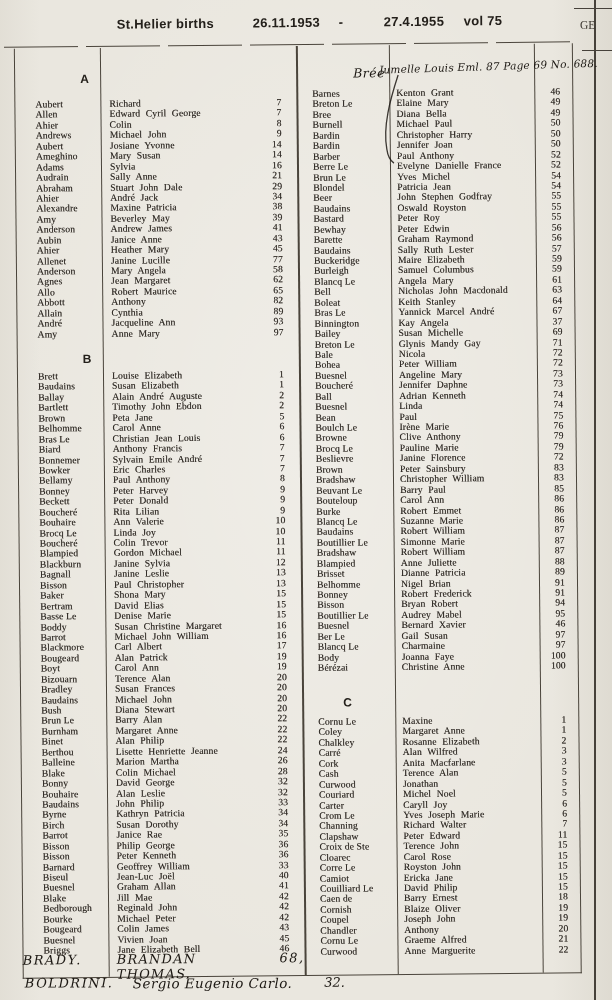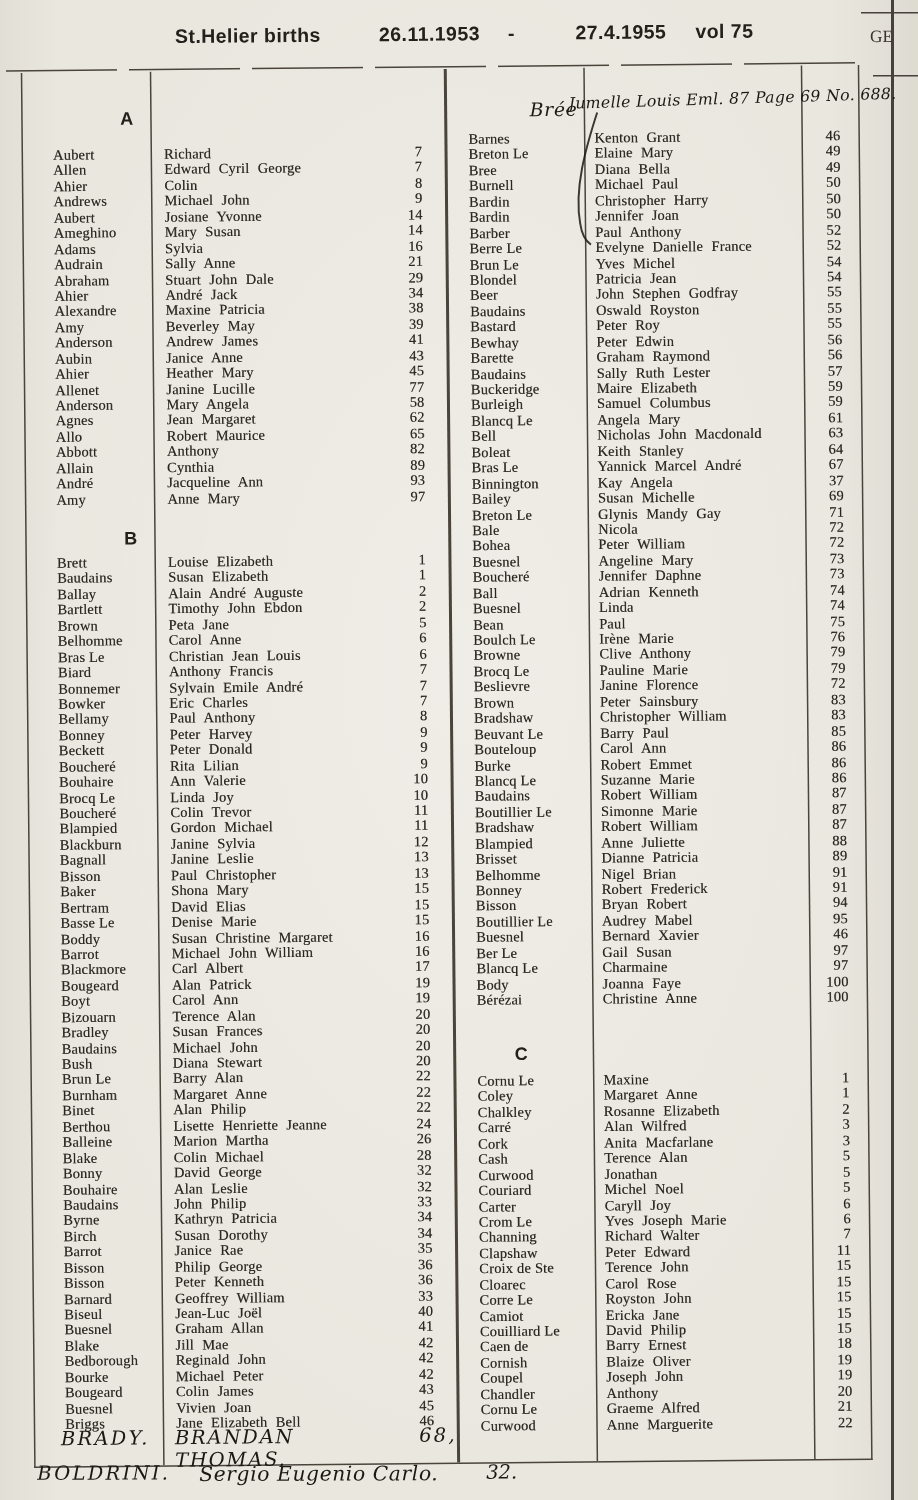--- a/index.html
+++ b/index.html
@@ -70,21 +70,21 @@
 
   
   .hand{font-family:"DejaVu Serif",serif;font-style:italic;color:#1c1813;}
   .hand-caps{letter-spacing:1.5px;font-size:13px;}
   #bree{position:absolute;left:314px;top:66px;font-size:12.5px;letter-spacing:.5px;margin-left:43px;}
   #top-note{position:absolute;left:383px;top:62px;font-size:10.5px;white-space:nowrap;
     transform:rotate(-1.2deg);letter-spacing:.2px;}
   #pen-stroke{position:absolute;left:378px;top:72px;}
   #brady-row{position:absolute;left:18px;top:950px;width:282px;display:flex;
     font-size:13px;}
-  #brady-row .b-sur{width:88px;padding-left:18px;box-sizing:border-box;}
+  #brady-row .b-sur{width:88px;box-sizing:border-box;}
   #brady-row .b-giv{flex:1;padding-left:6px;box-sizing:border-box;letter-spacing:1.2px;}
   #brady-row .b-num{width:52px;text-align:right;box-sizing:border-box;}
   #boldrini-row{position:absolute;left:20px;top:974px;width:320px;display:flex;
     font-size:13px;transform:rotate(.4deg);}
   #boldrini-row .b-sur{width:108px;box-sizing:border-box;}
   #boldrini-row .b-giv{flex:1;box-sizing:border-box;font-size:13.5px;letter-spacing:.4px;}
   #boldrini-row .b-num{width:48px;text-align:right;box-sizing:border-box;}
 </style>
 </head>
 <body>

